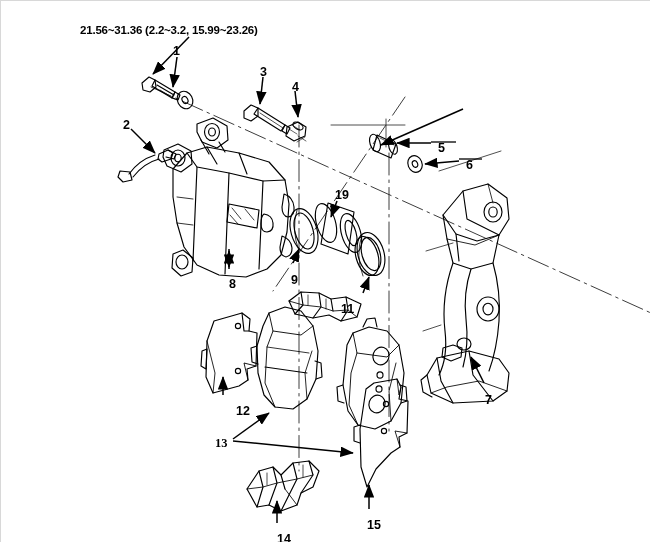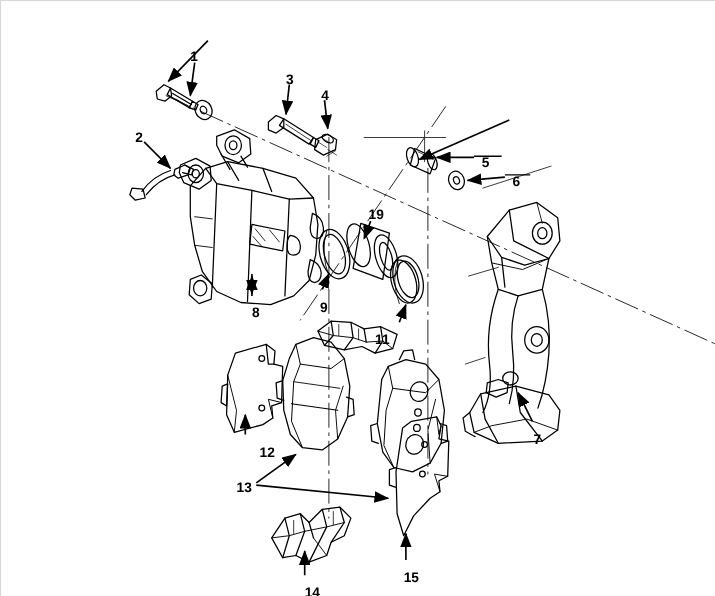--- a/index.html
+++ b/index.html
@@ -403,31 +403,32 @@
       <path d="M232 438 L268 412" marker-end="url(#arrowhead)"></path>
       <path d="M232 440 L352 452" marker-end="url(#arrowhead)"></path>
     </g>
 
     <g stroke="#000" stroke-width="1.3" fill="none">
       <path d="M455 141 L430 141"></path>
       <path d="M481 158 L458 158"></path>
     </g>
   </svg>
 
+  <div class="torque-note" id="torque-note-upper-left">21.56~31.36 (2.2~3.2, 15.99~23.26)</div>
 
 
   <div class="callout" style="left: 172px; top: 44px;">1</div>
   <div class="callout" style="left: 122px; top: 118px;">2</div>
   <div class="callout" style="left: 259px; top: 65px;">3</div>
   <div class="callout" style="left: 291px; top: 80px;">4</div>
   <div class="callout" style="left: 437px; top: 141px;">5</div>
   <div class="callout" style="left: 465px; top: 158px;">6</div>
   <div class="callout" style="left: 484px; top: 393px;">7</div>
   <div class="callout" style="left: 228px; top: 277px;">8</div>
   <div class="callout" style="left: 290px; top: 273px;">9</div>
   <div class="callout" style="left: 334px; top: 188px;">19</div>
   <div class="callout" style="left: 340px; top: 302px;">11</div>
   <div class="callout" style="left: 235px; top: 404px;">12</div>
-  <div class="callout" style="left: 214px; top: 436px;">13</div>
+  <div class="callout" style="left: 214px; top: 436px; font-family: Liberation Serif, serif;">13</div>
   <div class="callout" style="left: 276px; top: 532px;">14</div>
   <div class="callout" style="left: 366px; top: 518px;">15</div>
 
 </div>
 
 </body></html>

